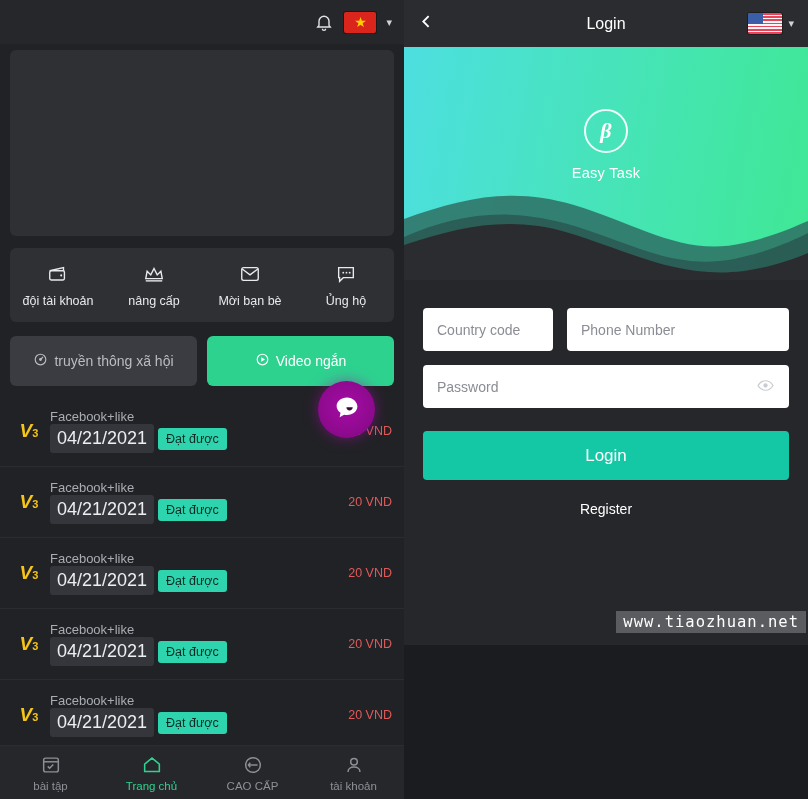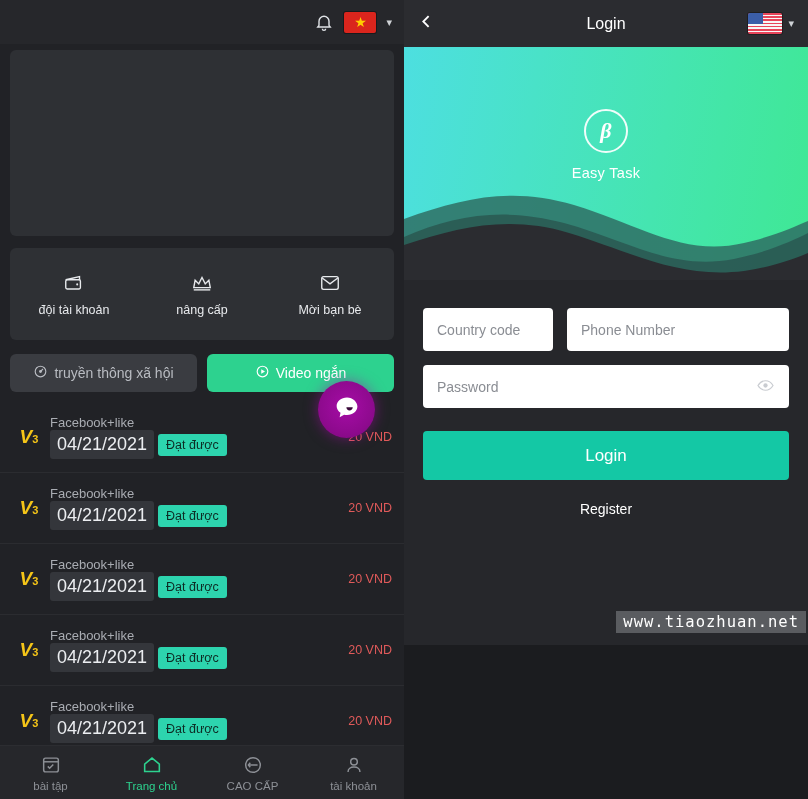--- a/index.html
+++ b/index.html
@@ -31,33 +31,33 @@
   }
   .star{ color:#ffcd00; font-size:14px; line-height:1; }
   .chev{ color:#cfd2d6; font-size:11px; }
 
   .banner{
     margin:6px 10px 0 10px; height:186px;
     background:#2e3034; border-radius:6px;
   }
 
   .quick{
-    margin:12px 10px 0 10px; height:92px;
+    margin:12px 10px 0 10px; height:74px;
     background:#2e3034; border-radius:6px;
     display:flex; align-items:center;
   }
   .quick-item{
     flex:1; display:flex; flex-direction:column;
     align-items:center; gap:9px; cursor:pointer;
   }
   .quick-item .qi{ width:22px;height:22px; display:block; }
   .quick-item .ql{ font-size:12.5px; color:#e8eaed; white-space:nowrap; }
 
   .media-row{
-    margin:14px 10px 0 10px; display:flex; gap:10px; height:38px;
+    margin:14px 10px 0 10px; display:flex; gap:10px; height:50px;
   }
   .media-btn{
     flex:1; border-radius:6px; display:flex; align-items:center;
     justify-content:center; gap:6px; font-size:14px; cursor:pointer;
   }
   .media-btn.social{ background:#3a3c41; color:#b9bcc2; }
   .media-btn.video{ background:#2dd28f; color:#ffffff; }
 
   .tasklist{ margin-top:10px; }
   .task{
@@ -223,20 +223,31 @@
       </div>
       <div class="quick-item">
         <span class="qi">
           <svg width="22" height="22" viewBox="0 0 24 24" fill="none" stroke="#e8eaed" stroke-width="1.5">
             <rect x="3" y="5" width="18" height="14" rx="2"></rect>
               <path d="M3.5 6.5 12 13l8.5-6.5"></path>
           </svg>
         </span>
         <span class="ql">Mời bạn bè</span>
       </div>
+      <div class="quick-item">
+        <span class="qi">
+          <svg width="22" height="22" viewBox="0 0 24 24" fill="none" stroke="#e8eaed" stroke-width="1.5">
+            <path d="M4 5h16v11H9l-4 4v-4H4z"></path>
+            <circle cx="9" cy="10.5" r="1" fill="#e8eaed" stroke="none"></circle>
+            <circle cx="12.5" cy="10.5" r="1" fill="#e8eaed" stroke="none"></circle>
+            <circle cx="16" cy="10.5" r="1" fill="#e8eaed" stroke="none"></circle>
+          </svg>
+        </span>
+        <span class="ql">Ủng hộ</span>
+      </div>
     </div>
 
     <div class="media-row">
       <div class="media-btn social">
         <span>
           <svg width="15" height="15" viewBox="0 0 24 24" fill="none" stroke="#b9bcc2" stroke-width="1.8">
             <circle cx="12" cy="12" r="8.5"></circle>
               <path d="M12 12l4-4"></path>
               <circle cx="12" cy="12" r="2.3" fill="#b9bcc2" stroke="none"></circle>
           </svg>

